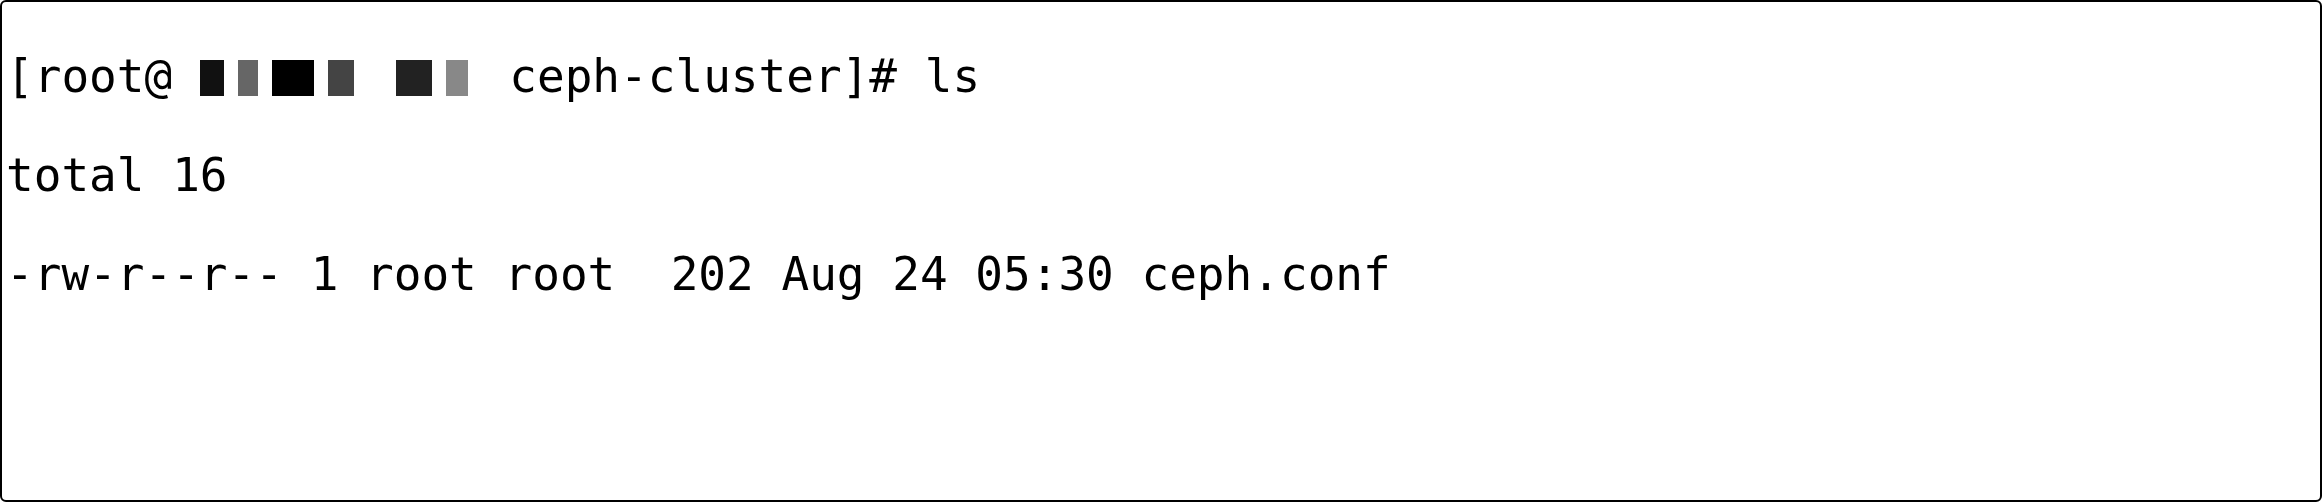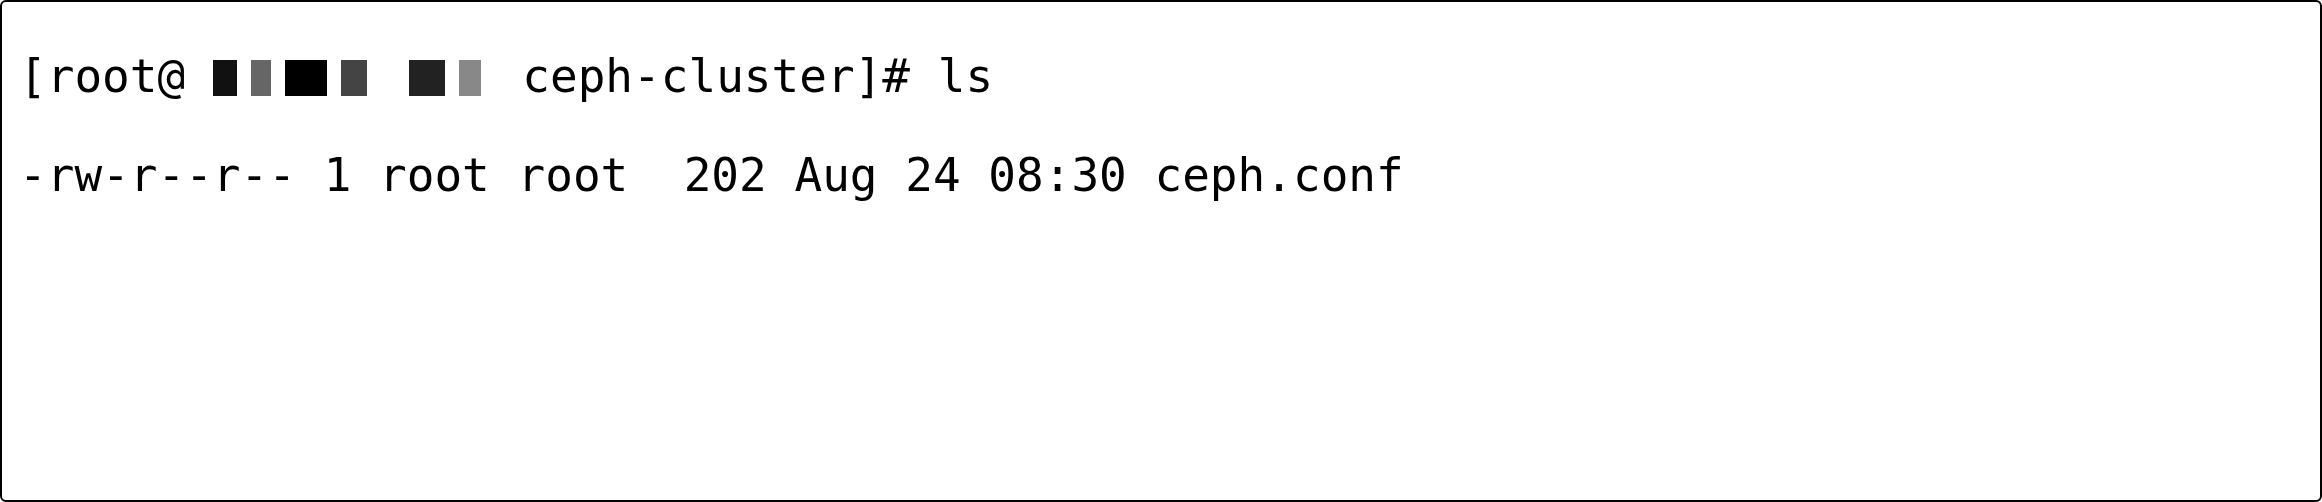--- a/index.html
+++ b/index.html
@@ -8,21 +8,21 @@
     background: #ffffff;
     color: #000000;
     font-family: "DejaVu Sans Mono", "Liberation Mono", "Courier New", monospace;
     font-size: 46px;
     line-height: 1.08;
     letter-spacing: 0px;
   }
   .terminal {
     border: 2px solid #000;
     border-radius: 6px;
-    padding: 0px 6px 0px 17px;
+    padding: 0px 6px 0px 4px;
     white-space: pre;
     overflow: hidden;
     position: relative;
     box-sizing: border-box;
     width: 2322px;
     height: 502px;
   }
   .row {
     display: block;
     white-space: pre;
@@ -51,17 +51,18 @@
     color: rgba(0,0,0,0.12);
     font-family: sans-serif;
     letter-spacing: 0;
   }
 </style>
 </head>
 <body>
 
 <div class="terminal">
 <span class="row"><span>[root@ </span><span class="censor"><span class="blk b1"></span><span class="blk b2"></span><span class="blk b3"></span><span class="blk b4"></span> <span class="blk b5"></span><span class="blk b6"></span></span><span> ceph-cluster]# </span><span>ls</span></span>
-<span class="row">-rw-r--r-- 1 root root  202 Aug 24 08:30 ceph.conf</span>
+<span class="row">total 16</span>
+<span class="row">-rw-r--r-- 1 root root  202 Aug 24 05:30 ceph.conf</span>
 
 
 <div class="watermark"></div>
 </div>
 
 </body></html>

